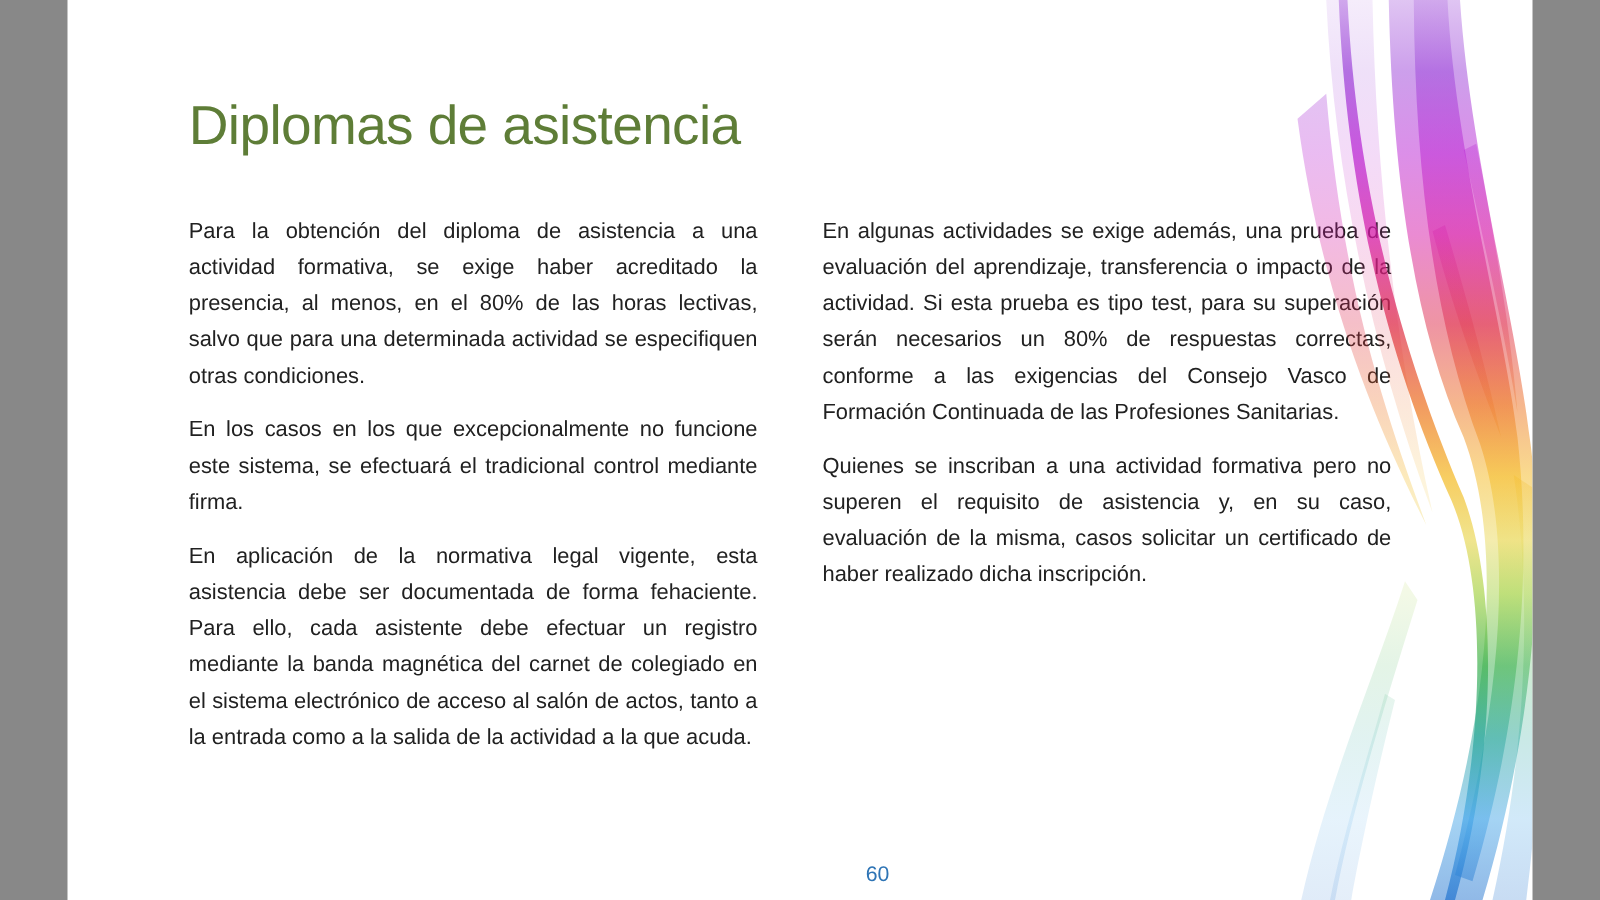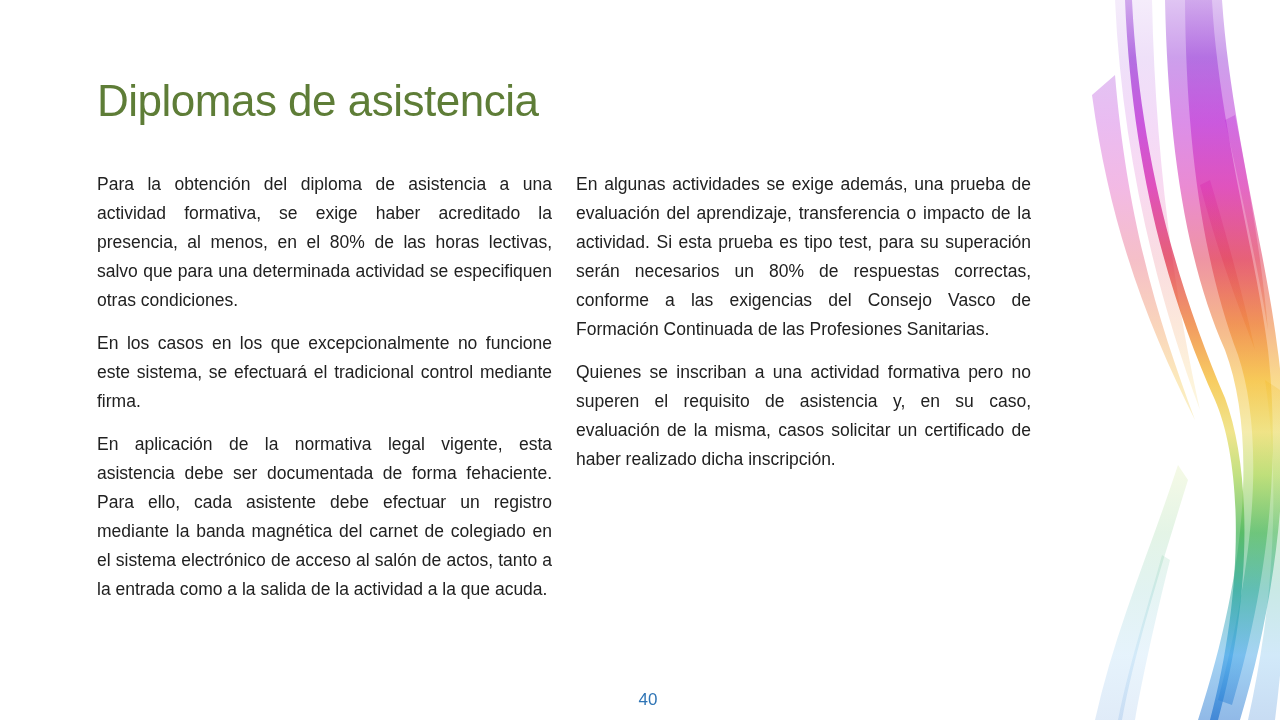--- a/index.html
+++ b/index.html
@@ -1,38 +1,38 @@
 <!DOCTYPE html>
 <html><head>
 <meta charset="utf-8">
 <style>
   html,body{margin:0;padding:0;background:#888;}
   .slide{
     position:relative;
-    width:1280px;height:720px;
+    width:1172px;height:720px;
     background:#ffffff;
     overflow:hidden;
     font-family:"Liberation Sans", sans-serif;
     margin:0 auto;
   }
   .slide-title{
     position:absolute;
     left:97px;top:76px;
     margin:0;
     font-size:44px;
     font-weight:400;
     letter-spacing:-0.5px;
     color:#5e7d37;
   }
   .columns{
     position:absolute;
     left:97px;top:170px;
     width:962px;
     display:flex;
-    gap:24px;
+    gap:52px;
   }
   .col{
     width:455px;
     color:#212121;
   }
   .col p{
     margin:0 0 14px 0;
     font-size:17.5px;
     line-height:29px;
     text-align:justify;
@@ -64,21 +64,21 @@
       <p>Para la obtención del diploma de asistencia a una actividad formativa, se exige haber acreditado la presencia, al menos, en el 80% de las horas lectivas, salvo que para una determinada actividad se especifiquen otras condiciones.</p>
       <p>En los casos en los que excepcionalmente no funcione este sistema, se efectuará el tradicional control mediante firma.</p>
       <p>En aplicación de la normativa legal vigente, esta asistencia debe ser documentada de forma fehaciente. Para ello, cada asistente debe efectuar un registro mediante la banda magnética del carnet de colegiado en el sistema electrónico de acceso al salón de actos, tanto a la entrada como a la salida de la actividad a la que acuda.</p>
     </div>
     <div class="col">
       <p>En algunas actividades se exige además, una prueba de evaluación del aprendizaje, transferencia o impacto de la actividad. Si esta prueba es tipo test, para su superación serán necesarios un 80% de respuestas correctas, conforme a las exigencias del Consejo Vasco de Formación Continuada de las Profesiones Sanitarias.</p>
       <p>Quienes se inscriban a una actividad formativa pero no superen el requisito de asistencia y, en su caso, evaluación de la misma, casos solicitar un certificado de haber realizado dicha inscripción.</p>
     </div>
   </div>
 
-  <div class="page-number">40</div>
+  <div class="page-number">60</div>
 
   <svg class="ribbon" viewBox="0 0 210 720" aria-hidden="true">
     <defs>
       <linearGradient id="rainbow" gradientUnits="userSpaceOnUse" x1="0" y1="0" x2="0" y2="720">
         <stop offset="0%" stop-color="#c08ae6"></stop>
         <stop offset="8%" stop-color="#9a3fd8"></stop>
         <stop offset="17%" stop-color="#b81fd2"></stop>
         <stop offset="26%" stop-color="#d517a6"></stop>
         <stop offset="36%" stop-color="#de2a48"></stop>
         <stop offset="45%" stop-color="#ec6f1d"></stop>

